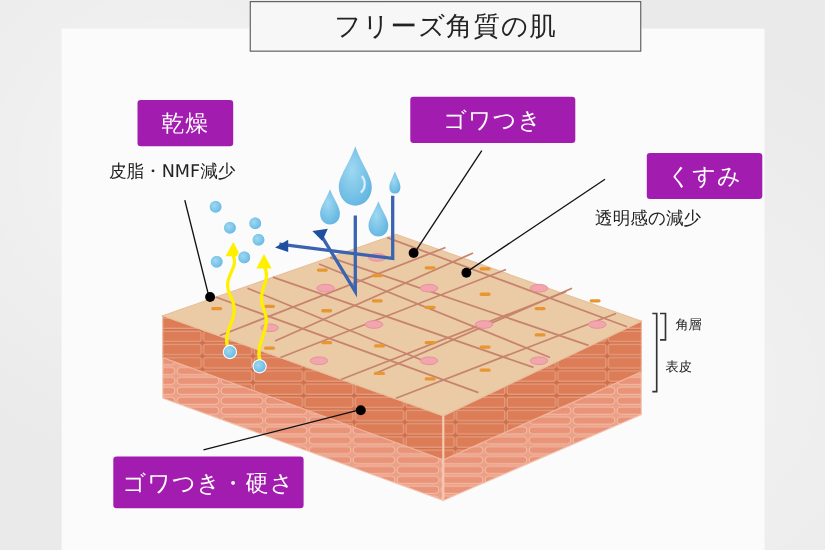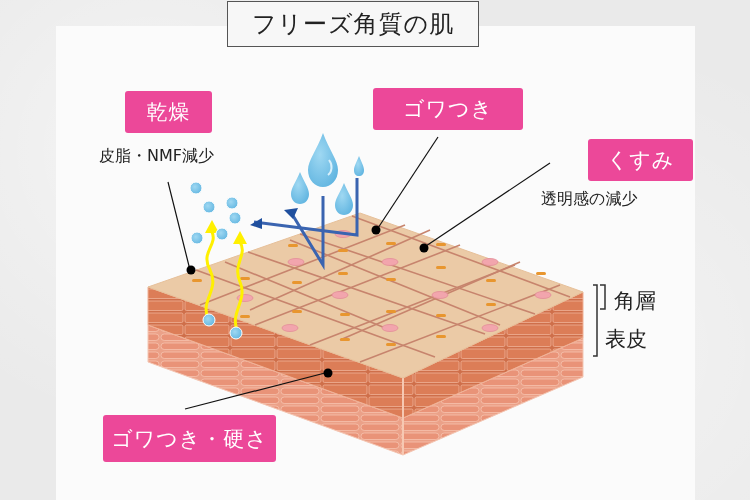--- a/index.html
+++ b/index.html
@@ -14,36 +14,36 @@
     background:
       radial-gradient(circle at 20% 30%, rgba(255,255,255,0.5) 0, transparent 40%),
       radial-gradient(circle at 80% 70%, rgba(255,255,255,0.4) 0, transparent 45%),
       #eaeaea;
   }
   .panel {
     position:absolute; left:56px; top:26px; width:639px; height:474px;
     background:#fbfbfb;
   }
   .title-box {
-    position:absolute; left:227px; top:1px; width:252px; height:46px;
+    position:absolute; left:227px; top:1px; width:356px; height:46px;
     background:#f7f7f7; border:1.5px solid #555;
     display:flex; align-items:center; justify-content:center;
     font-size:24px; color:#222; letter-spacing:1px;
   }
   .label-black {
-    position:absolute; background:#ec4899; color:#fff;
+    position:absolute; background:#a21caf; color:#fff;
     border-radius:3px;
     display:flex; align-items:center; justify-content:center;
     font-size:21px; letter-spacing:1px;
   }
   .sub-text {
     position:absolute; font-size:16px; color:#222; white-space:nowrap;text-align:right;
   }
   .layer-label {
-    position:absolute; font-size:21px; color:#222;
+    position:absolute; font-size:12px; color:#222;
   }
   svg.diagram { position:absolute; left:0; top:0; }
 </style>
 </head>
 <body>
 
 <div class="bg-texture"></div>
 <div class="panel"></div>
 
 <div class="title-box">

